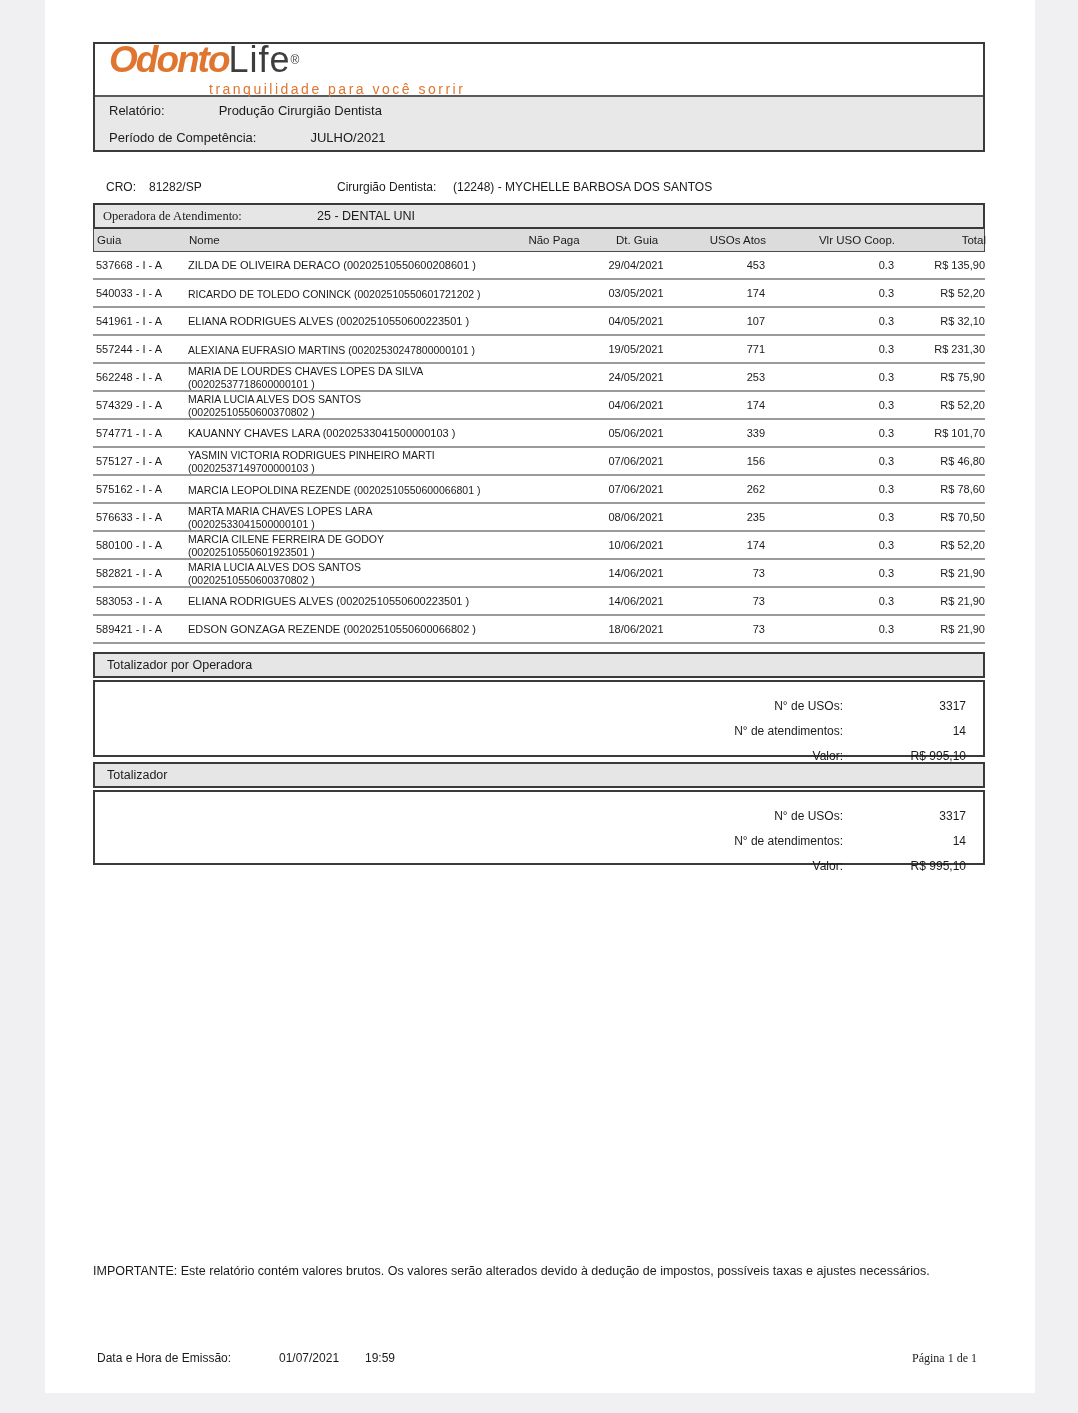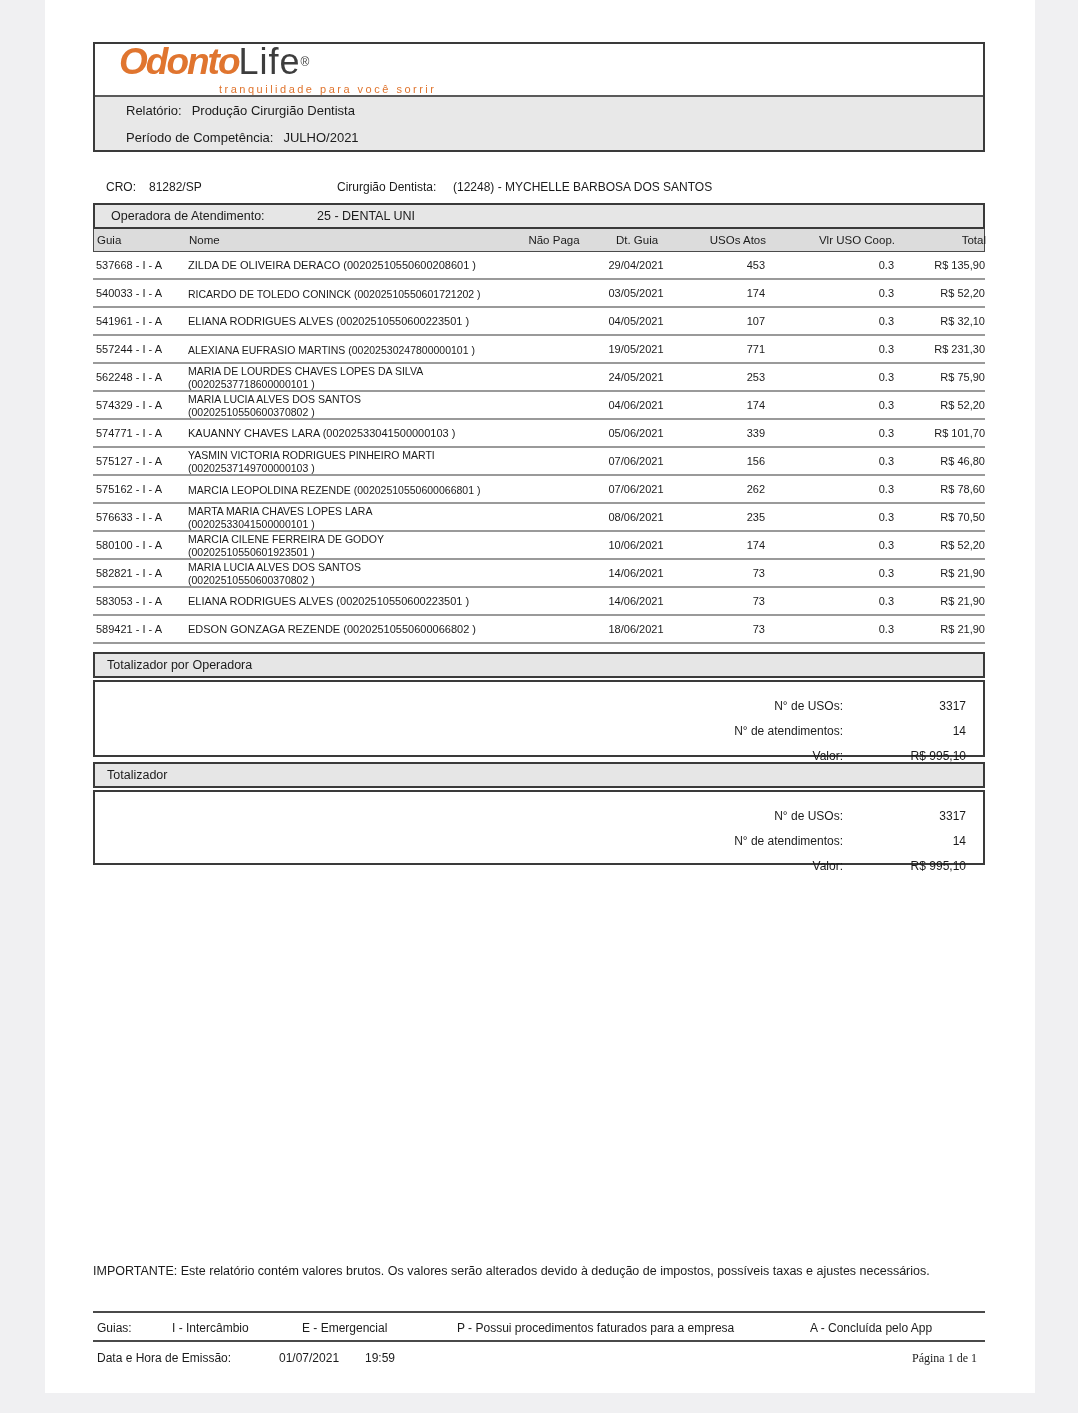--- a/index.html
+++ b/index.html
@@ -16,44 +16,44 @@
   }
   .content { position:absolute; left:48px; top:0; width:892px; height:1393px; }
 
   
   .header-box {
     position:absolute; top:42px; left:0; width:892px; height:110px;
     border:2px solid #3a3a3a; background:#e8e8e8;
   }
   .logo-section {
     height:53px; background:#ffffff; border-bottom:2px solid #5a5a5a;
-    display:flex; flex-direction:column; justify-content:center; padding-left:24px;
+    display:flex; flex-direction:column; justify-content:center; padding-left:14px;
   }
   .logo-line { line-height:34px; white-space:nowrap; }
   .logo-odonto { font-size:37px; font-weight:bold; font-style:italic; color:#e0752f; letter-spacing:-2px; }
   .logo-life { font-size:36px; font-weight:300; color:#3d3d3d; letter-spacing:1px; }
   .logo-reg { font-size:12px; color:#3d3d3d; vertical-align:top; }
-  .logo-tagline { font-size:11px; color:#e0752f; letter-spacing:2.5px; margin-left:100px; margin-top:-3px; }
-  .meta-line { height:27px; display:flex; align-items:center; padding-left:31px; font-size:13px; }
+  .logo-tagline { font-size:14px; color:#e0752f; letter-spacing:2.5px; margin-left:100px; margin-top:-3px; }
+  .meta-line { height:27px; display:flex; align-items:center; padding-left:14px; font-size:13px;gap:44px; }
   .meta-label { margin-right:10px; }
 
   
   .cro-line { position:absolute; top:180px; left:0; width:892px; height:16px; font-size:12px; }
   .cro-label { position:absolute; left:13px; }
   .cro-value { position:absolute; left:56px; }
   .dent-label { position:absolute; left:244px; }
   .dent-value { position:absolute; left:360px; }
 
   
   .operadora-bar {
     position:absolute; top:203px; left:0; width:892px; height:26px;
     border:2px solid #3a3a3a; background:#e6e6e6;
     display:flex; align-items:center; font-size:12.5px;
   }
-  .operadora-label { margin-left:16px; }
+  .operadora-label { margin-left:8px;font-family:Liberation Serif, serif; }
   .operadora-value { position:absolute; left:222px; }
 
   
   .table-wrap { position:absolute; top:229px; left:0; width:892px; }
   .thead {
     position:relative; height:23px; background:#dcdcdc;
     border:1px solid #4a4a4a; border-top:none; font-size:11.5px;
   }
   .trow { position:relative; height:28px; border-bottom:2px solid #9a9a9a; font-size:11px; }
   .cell { position:absolute; top:0; bottom:0; display:flex; align-items:center; overflow:hidden; }
@@ -380,27 +380,20 @@
         <span class="tot-value">14</span>
       </div>
       <div class="tot-row">
         <span>Valor:</span>
         <span class="tot-value">R$ 995,10</span>
       </div>
     </div>
 
     <div class="importante">IMPORTANTE: Este relatório contém valores brutos. Os valores serão alterados devido à dedução de impostos, possíveis taxas e ajustes necessários.</div>
 
-    <div class="guias-row">
-      <span class="g-label">Guias:</span>
-      <span class="g-i">I - Intercâmbio</span>
-      <span class="g-e">E - Emergencial</span>
-      <span class="g-p">P - Possui procedimentos faturados para a empresa</span>
-      <span class="g-a">A - Concluída pelo App</span>
-    </div>
 
     <div class="emission-row">
       <span class="em-label">Data e Hora de Emissão:</span>
       <span class="em-date">01/07/2021</span>
       <span class="em-time">19:59</span>
       <span class="em-page">Página 1 de 1</span>
     </div>
 
   </div>
 </div>

